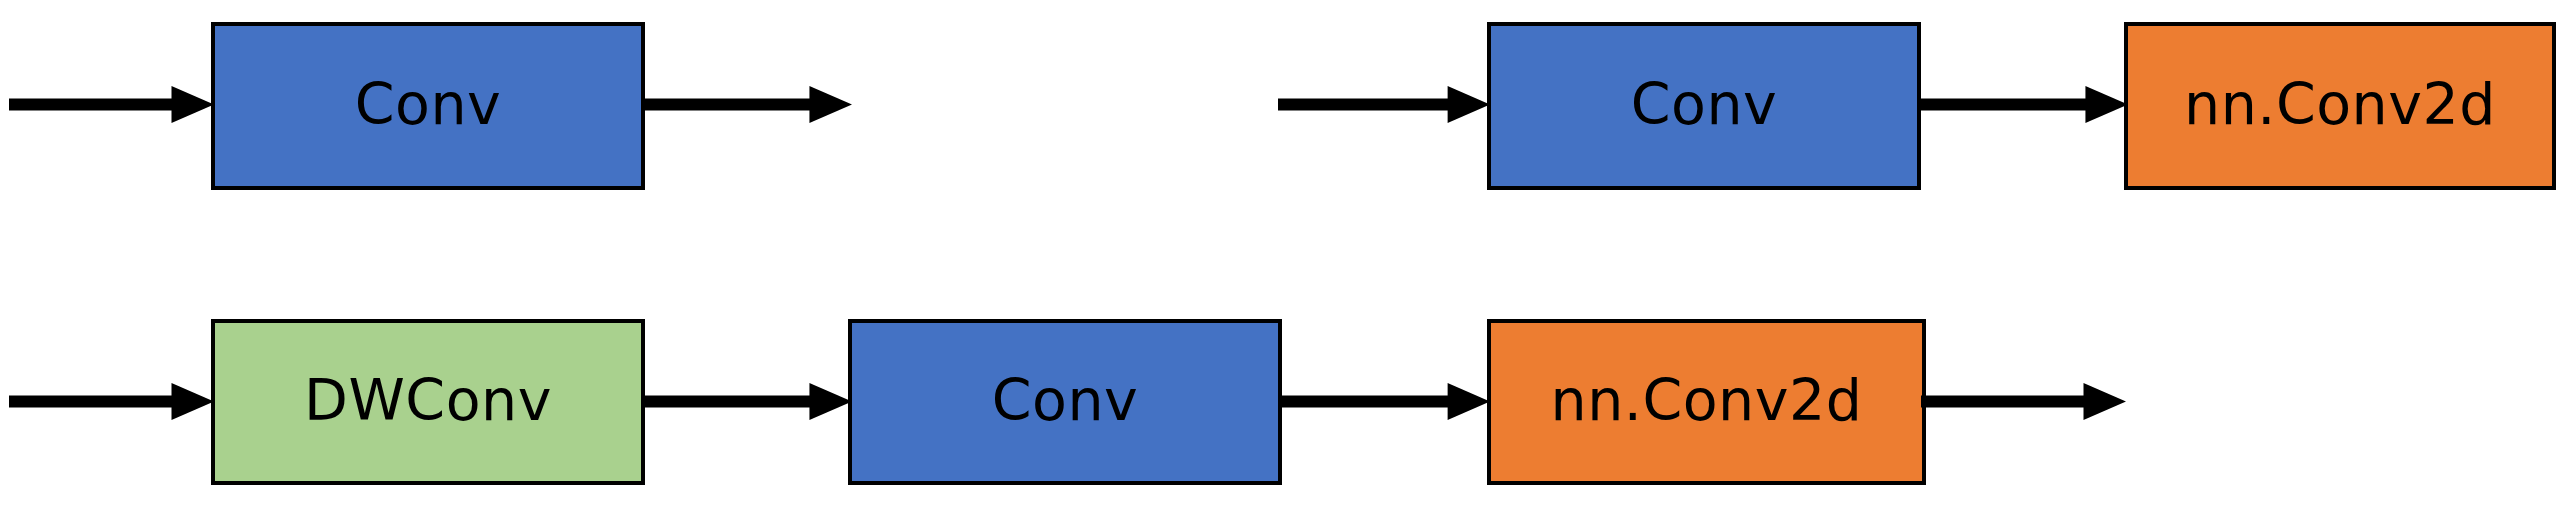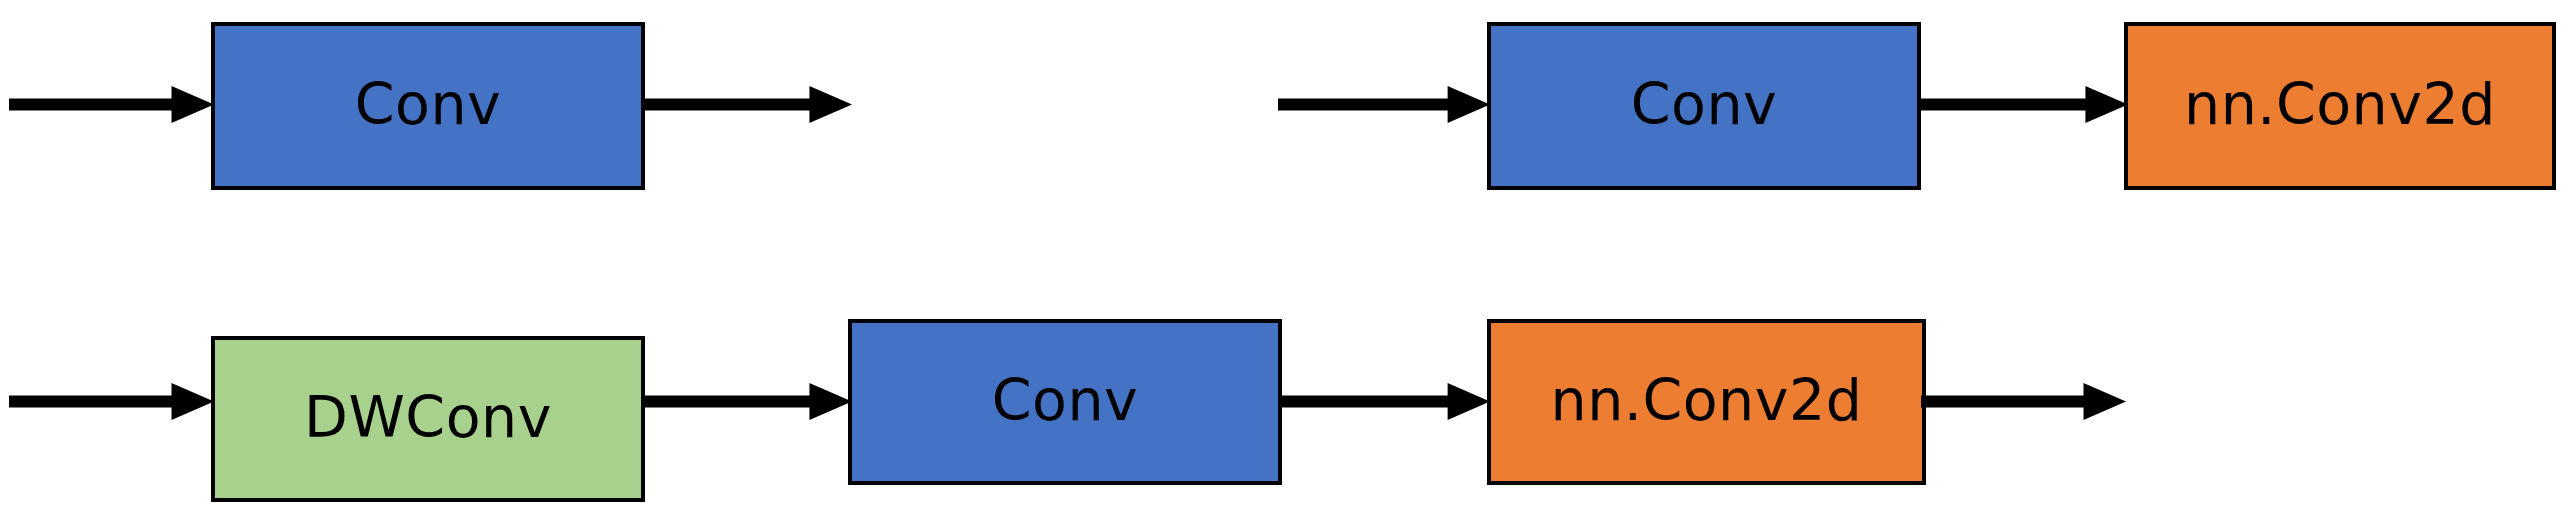--- a/index.html
+++ b/index.html
@@ -44,21 +44,21 @@
     transform: translateY(-1.8px);
   }
 
   
   #node-conv-1   { left: 211px; top: 22px;  width: 434px; height: 168px; background: #4472C4; }
   #node-spconv   { left: 848px; top: 22px;  width: 434px; height: 168px; background: #FF0000; }
   #node-conv-2   { left: 1487px; top: 22px; width: 434px; height: 168px; background: #4472C4; }
   #node-nnconv-1 { left: 2124px; top: 22px; width: 432px; height: 168px; background: #ED7D31; }
 
   
-  #node-dwconv   { left: 211px; top: 82px;  width: 434px; height: 166px; background: #A9D18E; }
+  #node-dwconv   { left: 211px; top: 65px;  width: 434px; height: 166px; background: #A9D18E; }
   #node-conv-3   { left: 848px; top: 65px;  width: 434px; height: 166px; background: #4472C4; }
   #node-nnconv-2 { left: 1487px; top: 65px; width: 439px; height: 166px; background: #ED7D31; }
 
   
   .arrow {
     position: absolute;
     height: 37px;
     display: block;
   }
   .arrow svg { display: block; overflow: visible; }

